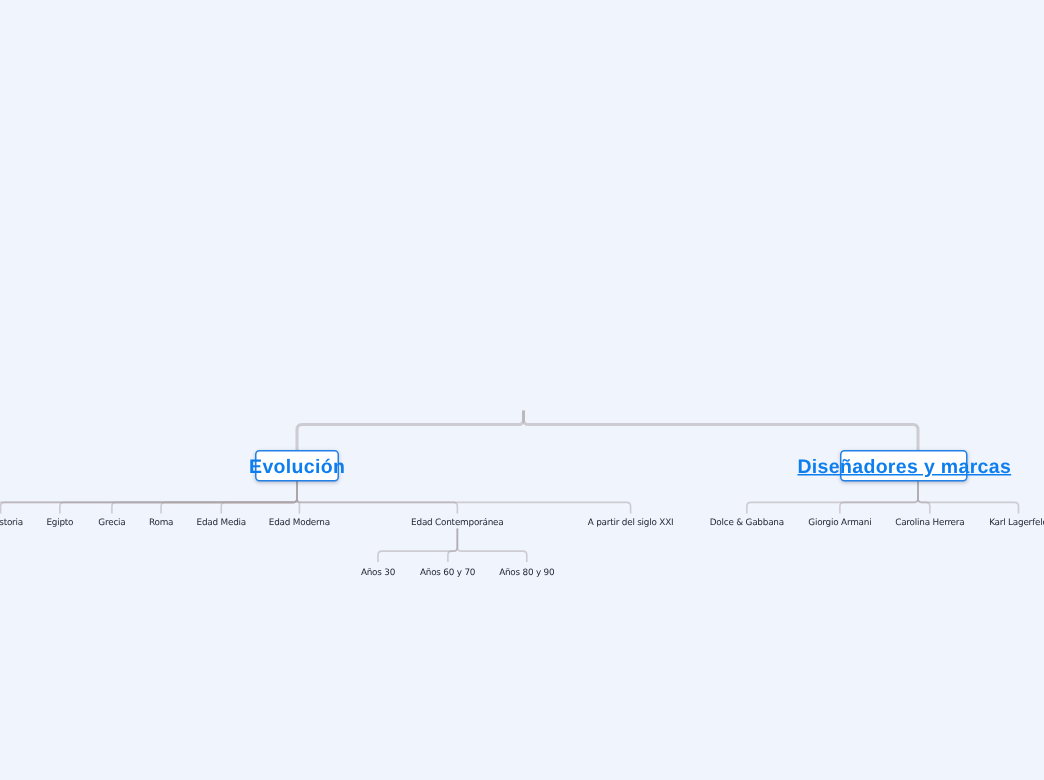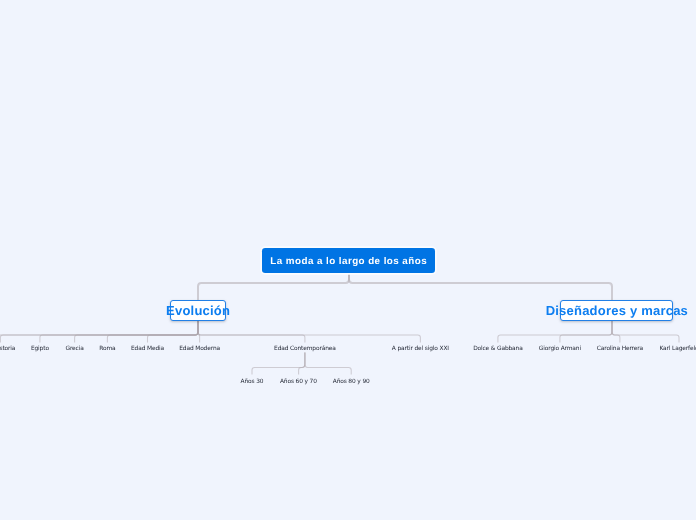--- a/index.html
+++ b/index.html
@@ -63,21 +63,21 @@
     font-weight: bold;
     font-size: 13px;
     letter-spacing: 0.22px;
     text-indent: 0.22px;
     display: flex;
     align-items: center;
     justify-content: center;
     box-shadow: 0 1px 2.5px rgba(60,70,90,0.30);
   }
   #branch-evolucion { left: 170.4px; width: 55.2px; }
-  #branch-disenadores { left: 560.25px; width: 113px; }
+  #branch-disenadores { left: 560.25px; width: 85px; text-decoration: underline; }
   
   .node-leaf {
     color: #1e2330;
     font-family: "DejaVu Sans", sans-serif;
     font-size: 5.9px;
     letter-spacing: -0.14px;
     text-align: center;
     transform: translateX(-50%);
     line-height: 9px;
   }
@@ -111,23 +111,20 @@
         <path d="M612.00,319.0 L612.00,332.31 Q612.00,334.91 614.60,334.91 L676.40,334.91 Q679.00,334.91 679.00,337.51 L679.00,342.4"></path>
       </g>
       <g stroke-width="1.07">
         <path d="M304.90,352.4 L304.90,364.81 Q304.90,367.41 302.30,367.41 L254.60,367.41 Q252.00,367.41 252.00,370.01 L252.00,374.6"></path>
         <path d="M304.90,352.4 L304.90,364.81 Q304.90,367.41 302.30,367.41 L301.20,367.41 Q298.60,367.41 298.60,370.01 L298.60,374.6"></path>
         <path d="M304.90,352.4 L304.90,364.81 Q304.90,367.41 307.50,367.41 L348.60,367.41 Q351.20,367.41 351.20,370.01 L351.20,374.6"></path>
       </g>
     </g>
   </svg>
 
-  <div class="node node-root">
-    <span>La moda a lo largo de los años</span>
-  </div>
 
   <div class="node node-branch" id="branch-evolucion">
     <span>Evolución</span>
   </div>
 
   <div class="node node-branch" id="branch-disenadores">
     <span>Diseñadores y marcas</span>
   </div>
 
   <div class="node node-leaf row-a" style="left:0.4px">Prehistoria</div>

